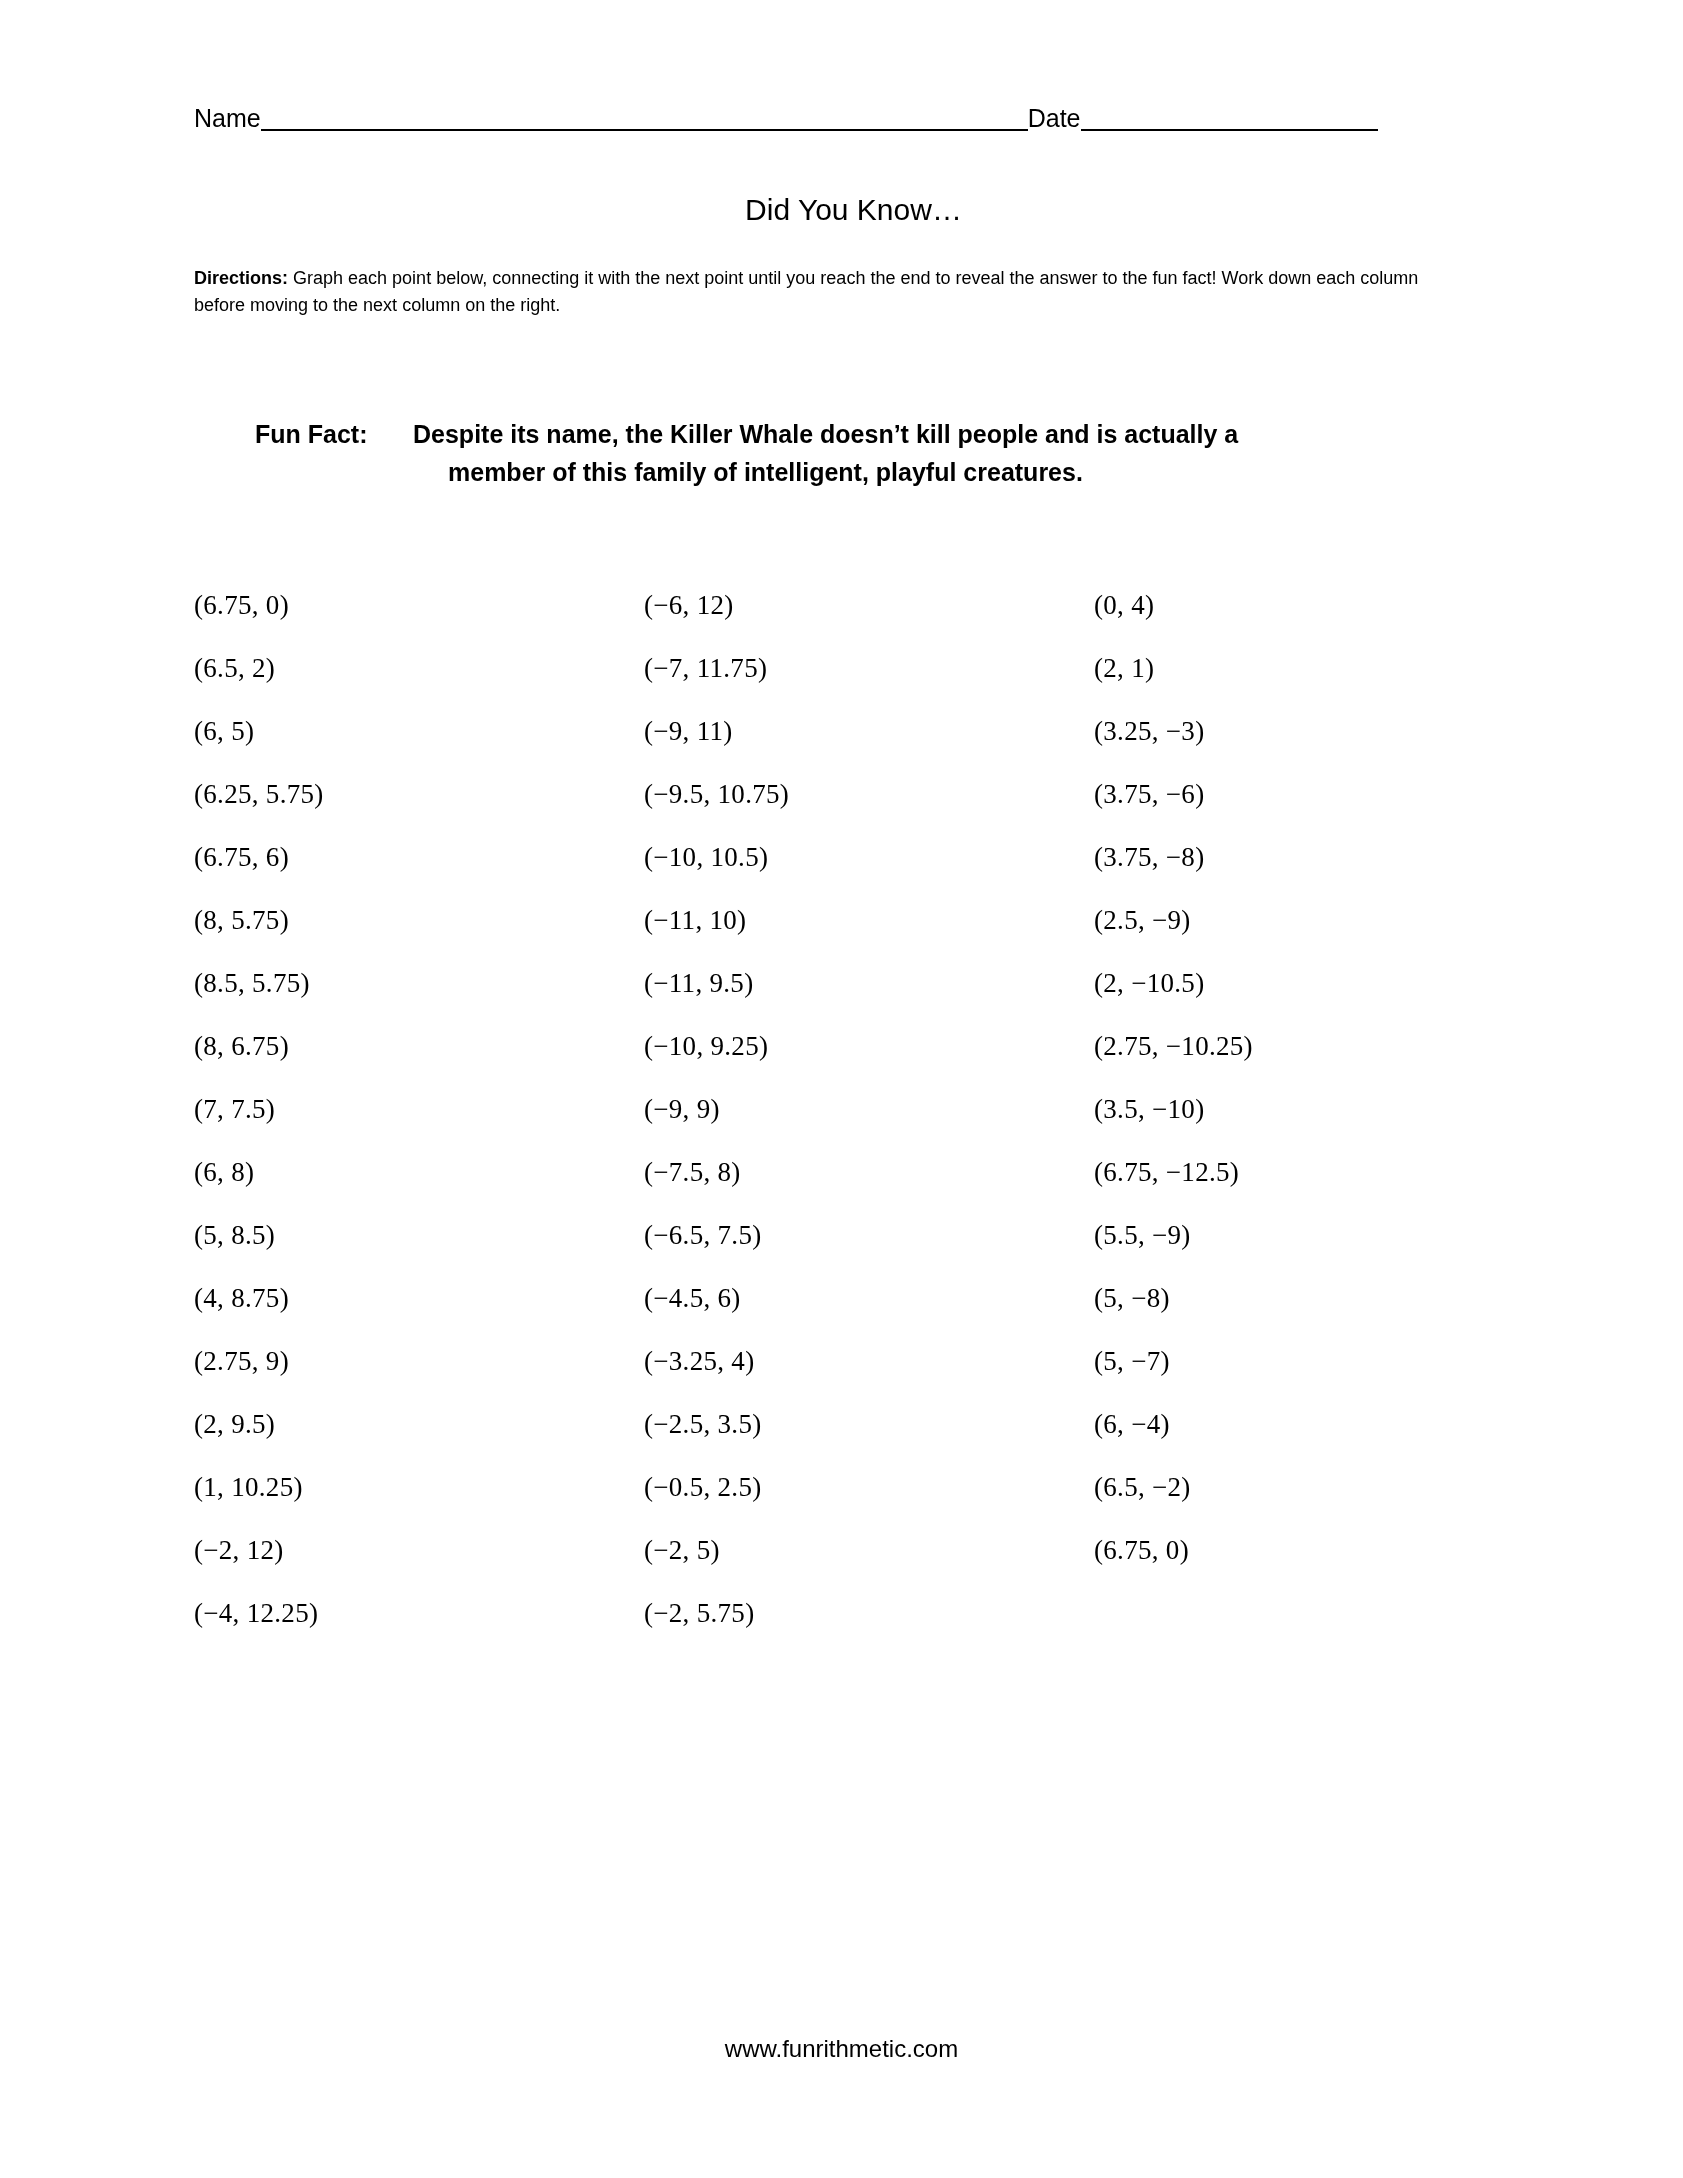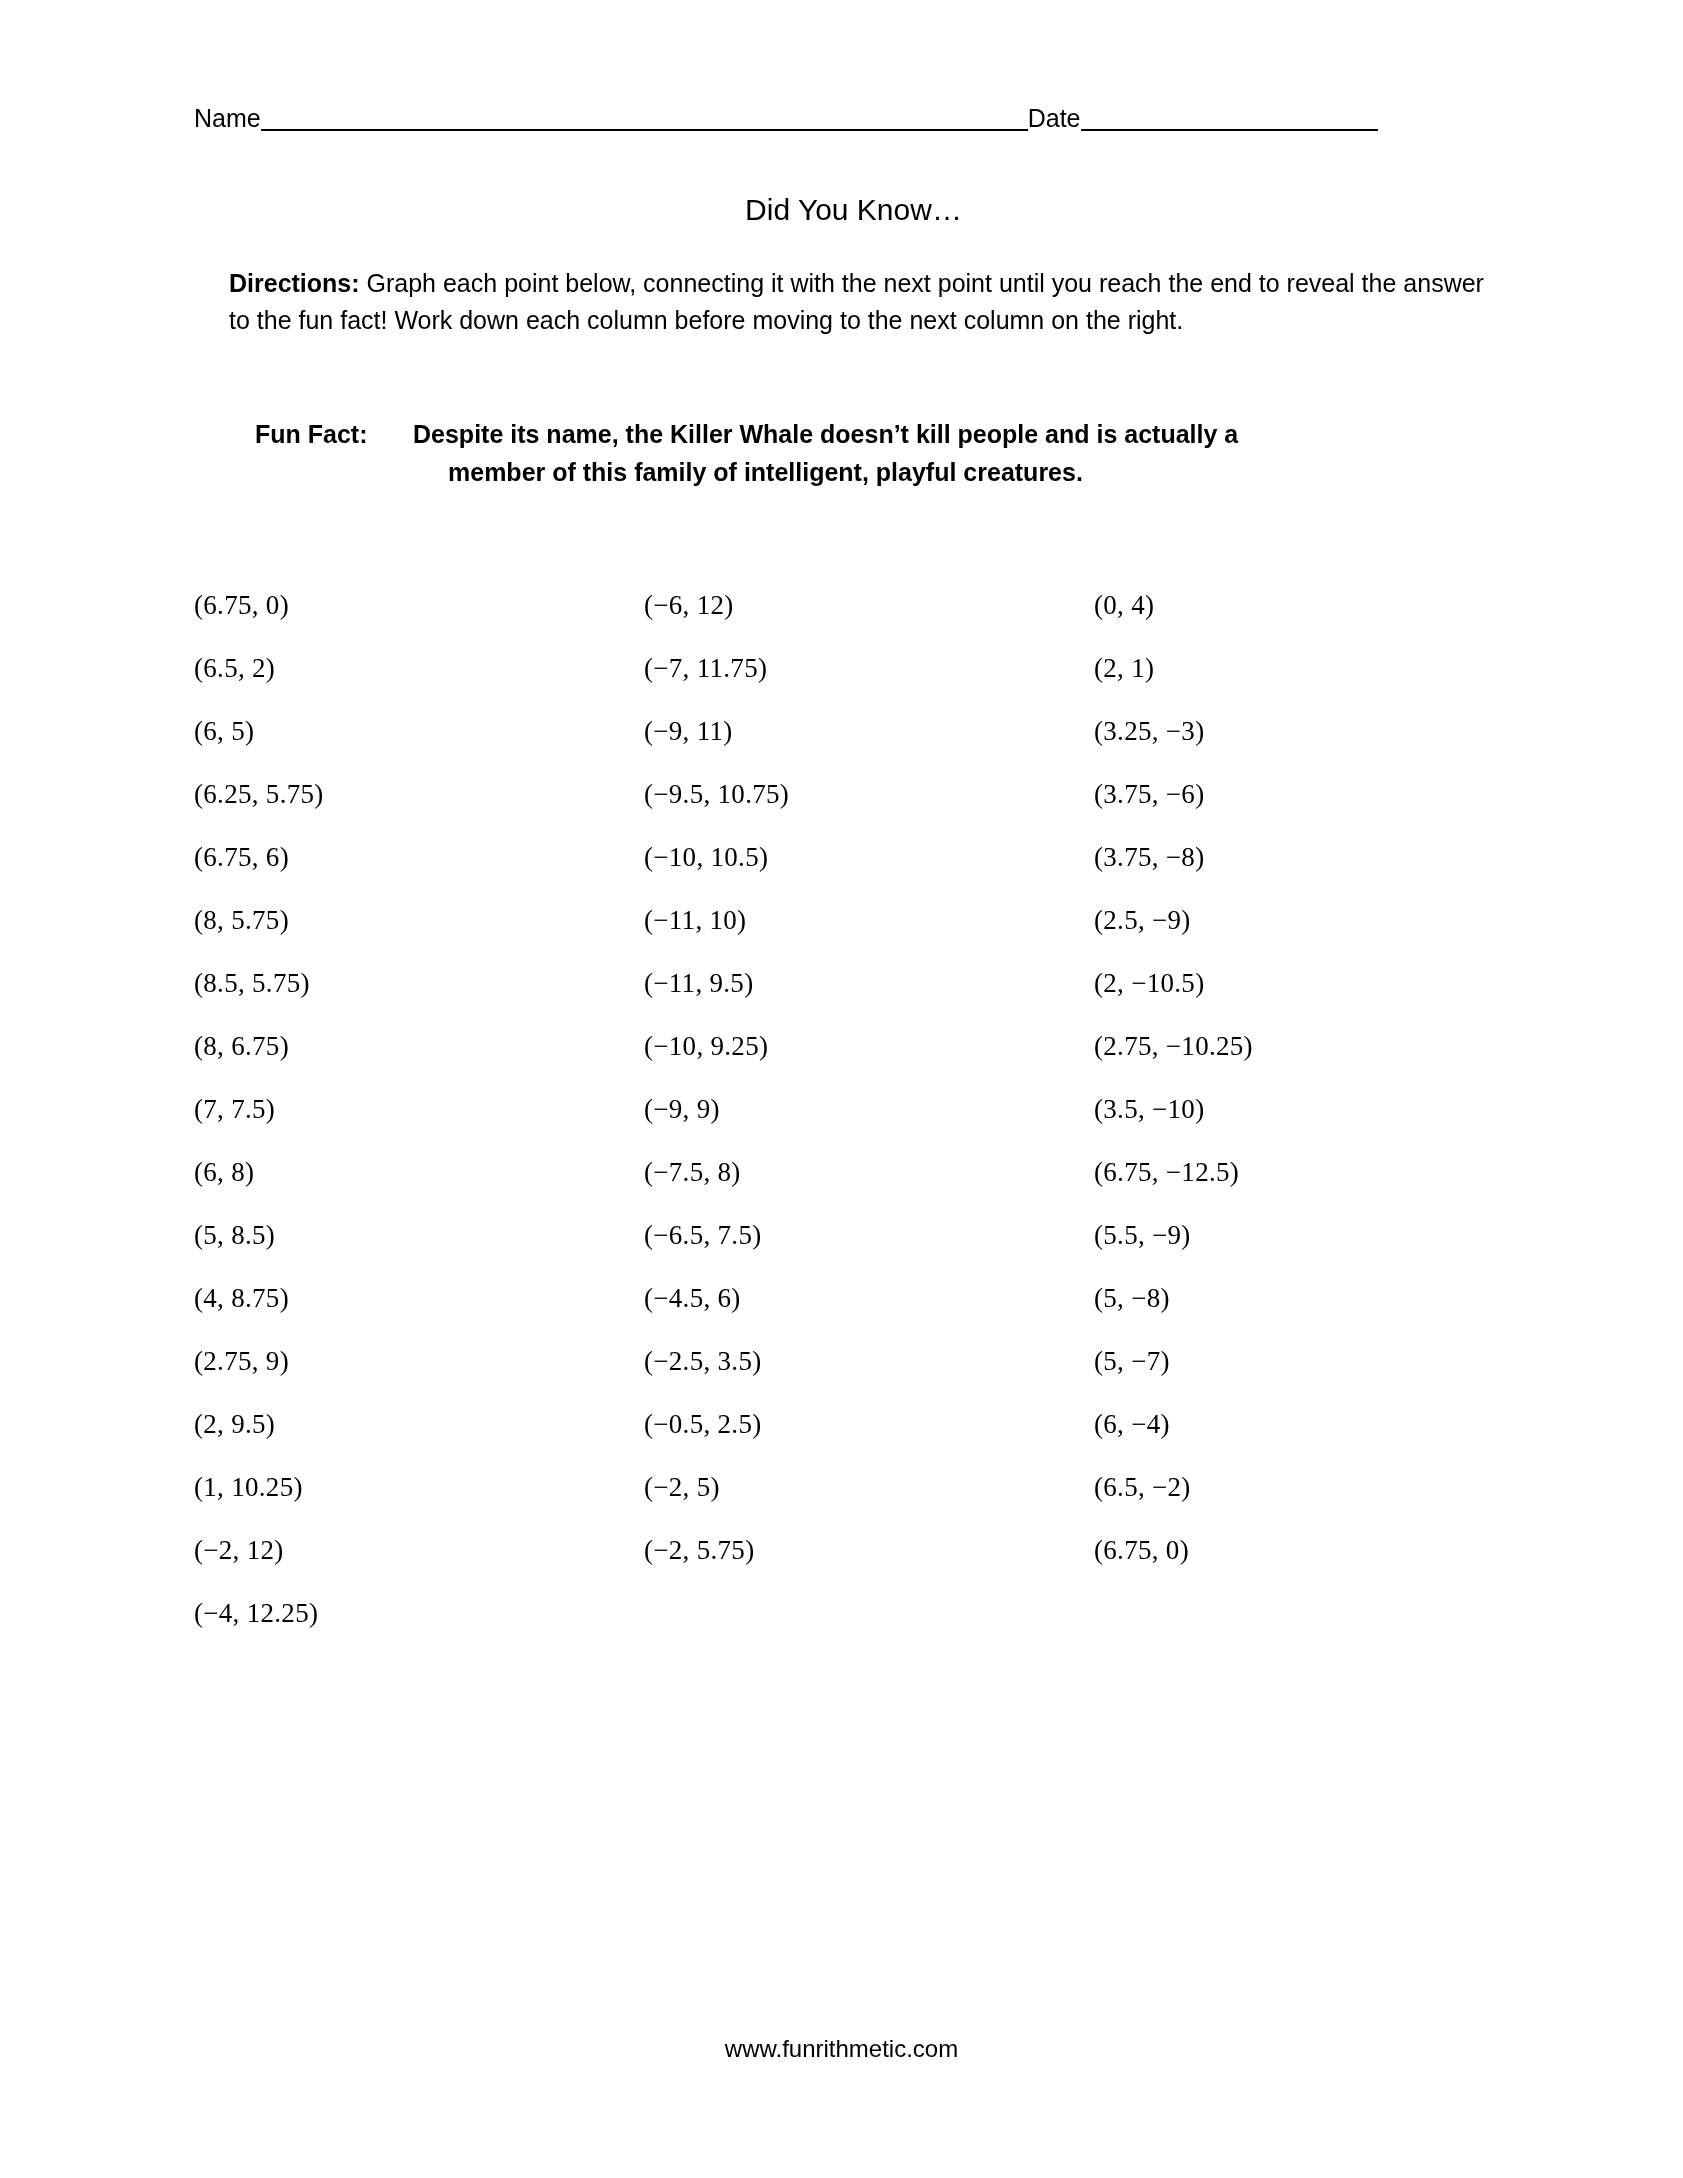--- a/index.html
+++ b/index.html
@@ -57,24 +57,23 @@
     font-family: "Liberation Sans", sans-serif;
     padding-left: 12px;
   }
 
   
   .directions {
     position: absolute;
     left: 194px;
     top: 265px;
     width: 1277px;
-    font-size: 25px;
+    font-size: 18px;
     line-height: 1.48;
     text-align: left;
-    margin-left: 35px;
   }
   .directions b { font-weight: bold; }
 
   
   .funfact {
     position: absolute;
     left: 255px;
     top: 416px;
     width: 1168px;
     font-size: 25px;
@@ -175,20 +174,21 @@
       <div class="pt">(−9, 11)</div>
       <div class="pt">(−9.5, 10.75)</div>
       <div class="pt">(−10, 10.5)</div>
       <div class="pt">(−11, 10)</div>
       <div class="pt">(−11, 9.5)</div>
       <div class="pt">(−10, 9.25)</div>
       <div class="pt">(−9, 9)</div>
       <div class="pt">(−7.5, 8)</div>
       <div class="pt">(−6.5, 7.5)</div>
       <div class="pt">(−4.5, 6)</div>
+      <div class="pt">(−3.25, 4)</div>
       <div class="pt">(−2.5, 3.5)</div>
       <div class="pt">(−0.5, 2.5)</div>
       <div class="pt">(−2, 5)</div>
       <div class="pt">(−2, 5.75)</div>
     </div>
 
     <div class="col">
       <div class="pt">(0, 4)</div>
       <div class="pt">(2, 1)</div>
       <div class="pt">(3.25, −3)</div>

